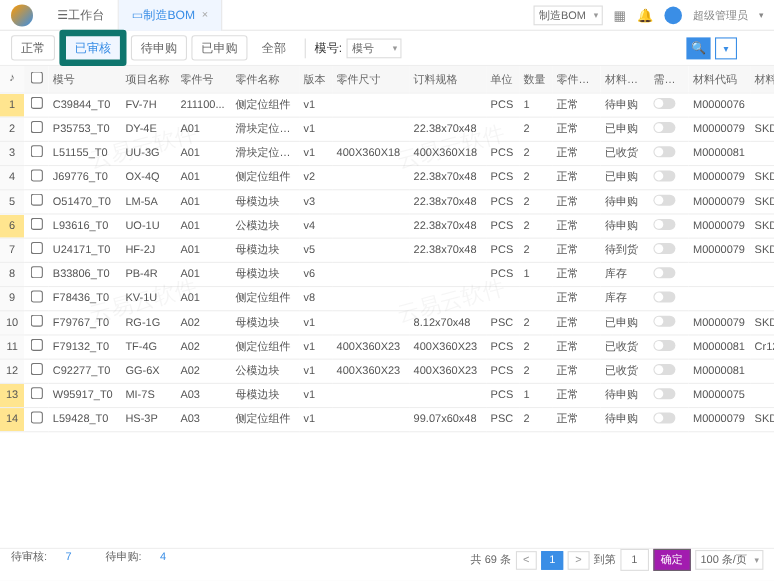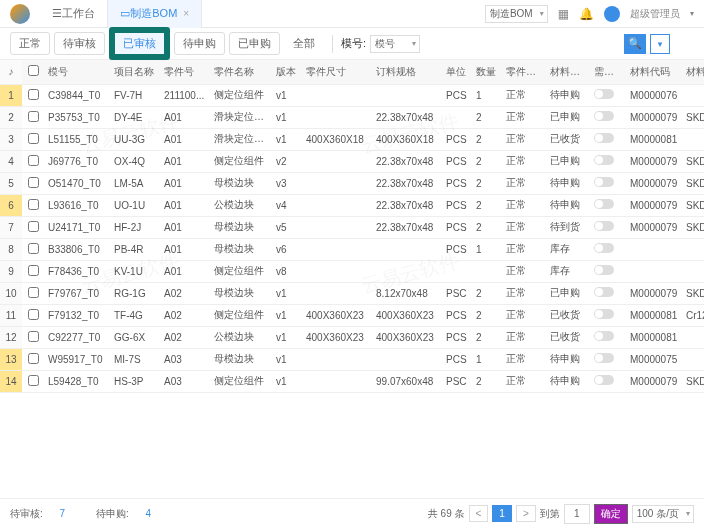--- a/index.html
+++ b/index.html
@@ -30,21 +30,21 @@
 table{border-collapse:collapse;width:100%;table-layout:fixed}
 th,td{border-bottom:1px solid #eee;padding:3px 4px;font-size:10px;text-align:left;white-space:nowrap;overflow:hidden;text-overflow:ellipsis}
 th{background:#f7f7f7;color:#666;font-weight:normal;height:24px}
 td{height:22px;color:#555}
 tr.hl td:first-child{background:#ffe58f}
 .rownum{text-align:center;width:22px;background:#fafafa}
 .chk{width:22px;text-align:center}
 input[type=checkbox]{width:11px;height:11px}
 .toggle{display:inline-block;width:20px;height:10px;border-radius:5px;background:#ddd;position:relative}
 .toggle::after{content:"";width:8px;height:8px;background:#fff;border-radius:50%;position:absolute;top:1px;left:1px}
-.footer{position:absolute;bottom:0;left:0;right:0;height:30px;border-top:1px solid #eee;display:flex;align-items:center;padding:0 10px;font-size:10px;color:#666;background:#fff}
+.footer{position:absolute;bottom:0;left:0;right:0;height:30px;border-top:1px solid #eee;display:flex;align-items:flex-start;padding:0 10px;font-size:10px;color:#666;background:#fff}
 .footer .stats span{margin-right:14px}
 .footer .blue{color:#3a8ee6}
 .pager{display:flex;gap:4px;align-items:center;margin-left:auto}
 .pgbtn{border:1px solid #ddd;padding:2px 6px;cursor:pointer;color:#999;font-size:10px}
 .pgbtn.active{background:#3a8ee6;color:#fff;border-color:#3a8ee6}
 .pgbtn.dark{background:#a21caf;color:#fff;border-color:#666}
 .watermark{position:absolute;color:rgba(0,0,0,0.04);font-size:20px;pointer-events:none;transform:rotate(-15deg)}
 </style>
 </head>
 <body>
@@ -60,21 +60,20 @@
     <span>▦</span>
     <span>🔔</span>
     <span class="avatar"></span>
     <span style="font-size:10px">超级管理员</span>
     <span style="font-size:8px">▾</span>
   </div>
 </div>
 
 <div class="toolbar">
   <span class="tbtn bordered">正常</span>
-  <span class="tbtn bordered">待审核</span>
   <span class="tbtn active">已审核</span>
   <span class="tbtn bordered">待申购</span>
   <span class="tbtn bordered">已申购</span>
   <span class="tbtn">全部</span>
   <div class="divider"></div>
   <span>模号:</span>
   <div class="selbx" style="min-width:50px">模号</div>
   <div class="spacer"></div>
   <div class="searchbtn">🔍</div>
   <div class="dd">▾</div>

